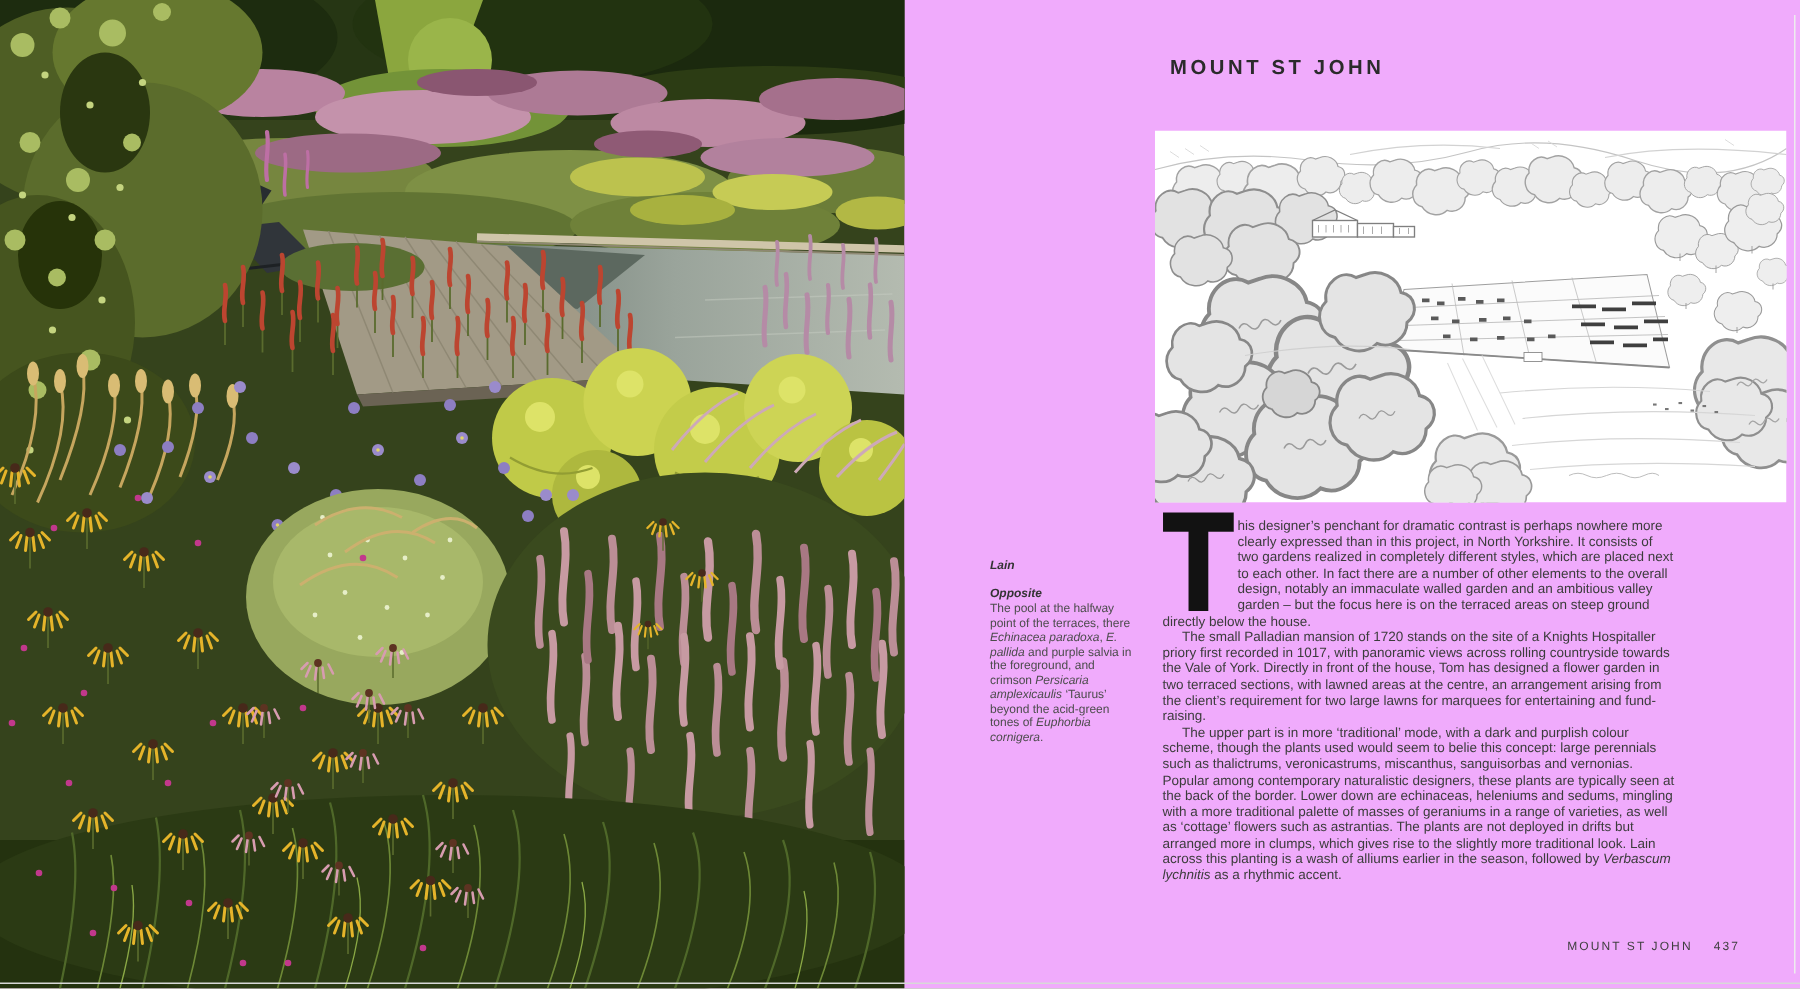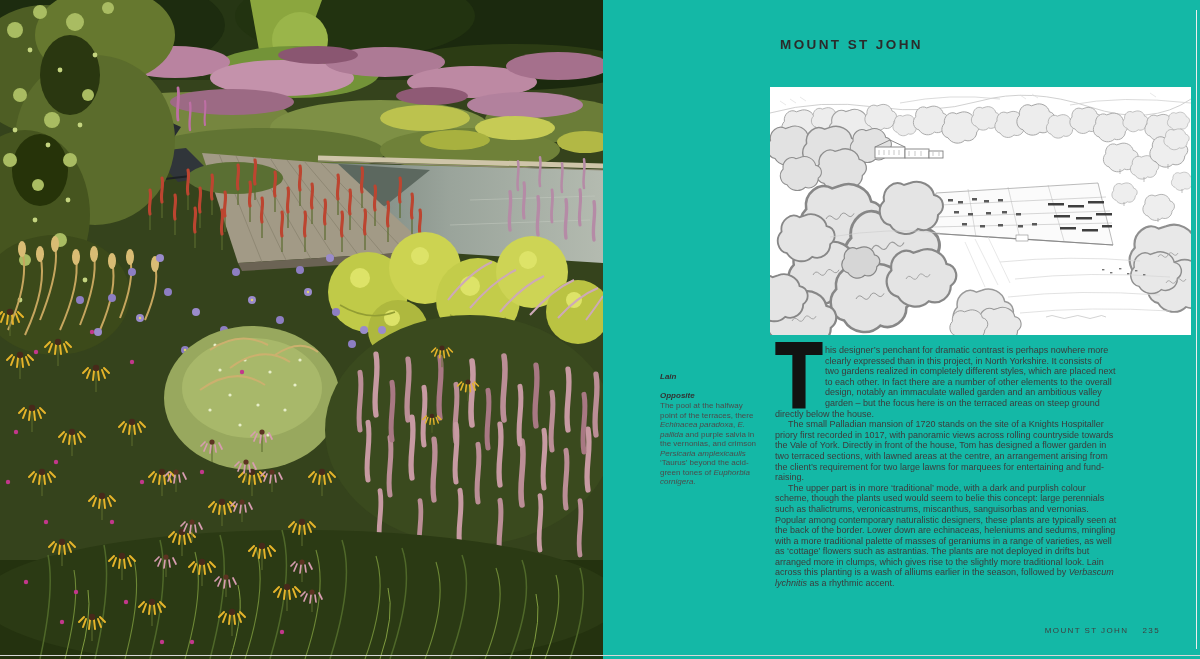--- a/index.html
+++ b/index.html
@@ -1,16 +1,16 @@
 <!DOCTYPE html>
 <html><head>
 <meta charset="utf-8">
 <style>
   html,body{margin:0;padding:0;background:#ffffff;}
-  .spread{position:relative;width:1200px;height:659px;background:#14b8a6;overflow:hidden;
+  .spread{position:relative;width:1200px;height:659px;background:#f0abfc;overflow:hidden;
           font-family:"Liberation Sans",sans-serif;}
   .photo{position:absolute;left:0;top:0;}
   .sketch{position:absolute;left:770px;top:87px;}
   .page-title{position:absolute;left:780px;top:37px;font-size:13.5px;font-weight:700;
               letter-spacing:2.4px;color:#2b2b2b;}
   .captions{position:absolute;left:660px;top:372px;width:99px;font-size:8px;
             line-height:9.5px;color:#4c4c4c;}
   .caption{margin:0 0 9px 0;}
   .cap-label{font-style:italic;font-weight:700;color:#333;margin-bottom:1px;}
   .cap-body i{font-style:italic;text-align:right;}
@@ -620,30 +620,30 @@
 
     <path d="M276,230 q6,-3 12,0 t13,0 t13,0 t12,0 t10,0" stroke="#b5b5b5" stroke-width="0.6" fill="none"></path>
   </svg>
 
   <aside class="captions">
     <div class="caption">
       <div class="cap-label">Lain</div>
     </div>
     <div class="caption">
       <div class="cap-label">Opposite</div>
-      <div class="cap-body"><span>The pool at the halfway point of the terraces, there </span><i>Echinacea paradoxa</i><span>, </span><i>E. pallida</i><span> and purple salvia in the vernonias, and crimson </span><i>Persicaria amplexicaulis</i><span> ‘Taurus’ beyond the acid-green tones of </span><i>Euphorbia cornigera</i><span>.</span></div>
+      <div class="cap-body"><span>The pool at the halfway point of the terraces, there </span><i>Echinacea paradoxa</i><span>, </span><i>E. pallida</i><span> and purple salvia in the foreground, and crimson </span><i>Persicaria amplexicaulis</i><span> ‘Taurus’ beyond the acid-green tones of </span><i>Euphorbia cornigera</i><span>.</span></div>
     </div>
   </aside>
 
   <article class="article">
     <span class="dropcap">T</span>
     <p><span class="dc-float"></span><span><span>his designer’s penchant for dramatic contrast is perhaps nowhere more clearly expressed than in this project, in North Yorkshire. It consists of two gardens realized in completely different styles, which are placed next to each other. In fact there are a number of other elements to the overall design, notably an immaculate walled garden and an ambitious valley garden – but the focus here is on the terraced areas on steep ground directly below the house.</span></span></p>
     <p class="p-indent"><span>The small Palladian mansion of 1720 stands on the site of a Knights Hospitaller priory first recorded in 1017, with panoramic views across rolling countryside towards the Vale of York. Directly in front of the house, Tom has designed a flower garden in two terraced sections, with lawned areas at the centre, an arrangement arising from the client’s requirement for two large lawns for marquees for entertaining and fund-raising.</span></p>
     <p class="p-indent"><span>The upper part is in more ‘traditional’ mode, with a dark and purplish colour scheme, though the plants used would seem to belie this concept: large perennials such as thalictrums, veronicastrums, miscanthus, sanguisorbas and vernonias. Popular among contemporary naturalistic designers, these plants are typically seen at the back of the border. Lower down are echinaceas, heleniums and sedums, mingling with a more traditional palette of masses of geraniums in a range of varieties, as well as ‘cottage’ flowers such as astrantias. The plants are not deployed in drifts but arranged more in clumps, which gives rise to the slightly more traditional look. Lain across this planting is a wash of alliums earlier in the season, followed by </span><i>Verbascum lychnitis</i><span> as a rhythmic accent.</span></p>
   </article>
 
   <footer class="footer">
-    <span>MOUNT ST JOHN</span><span class="pg">235</span>
+    <span>MOUNT ST JOHN</span><span class="pg">437</span>
   </footer>
 
   <div class="edge-bottom"></div>
   <div class="edge-right"></div>
 </div>
 
 </body></html>

